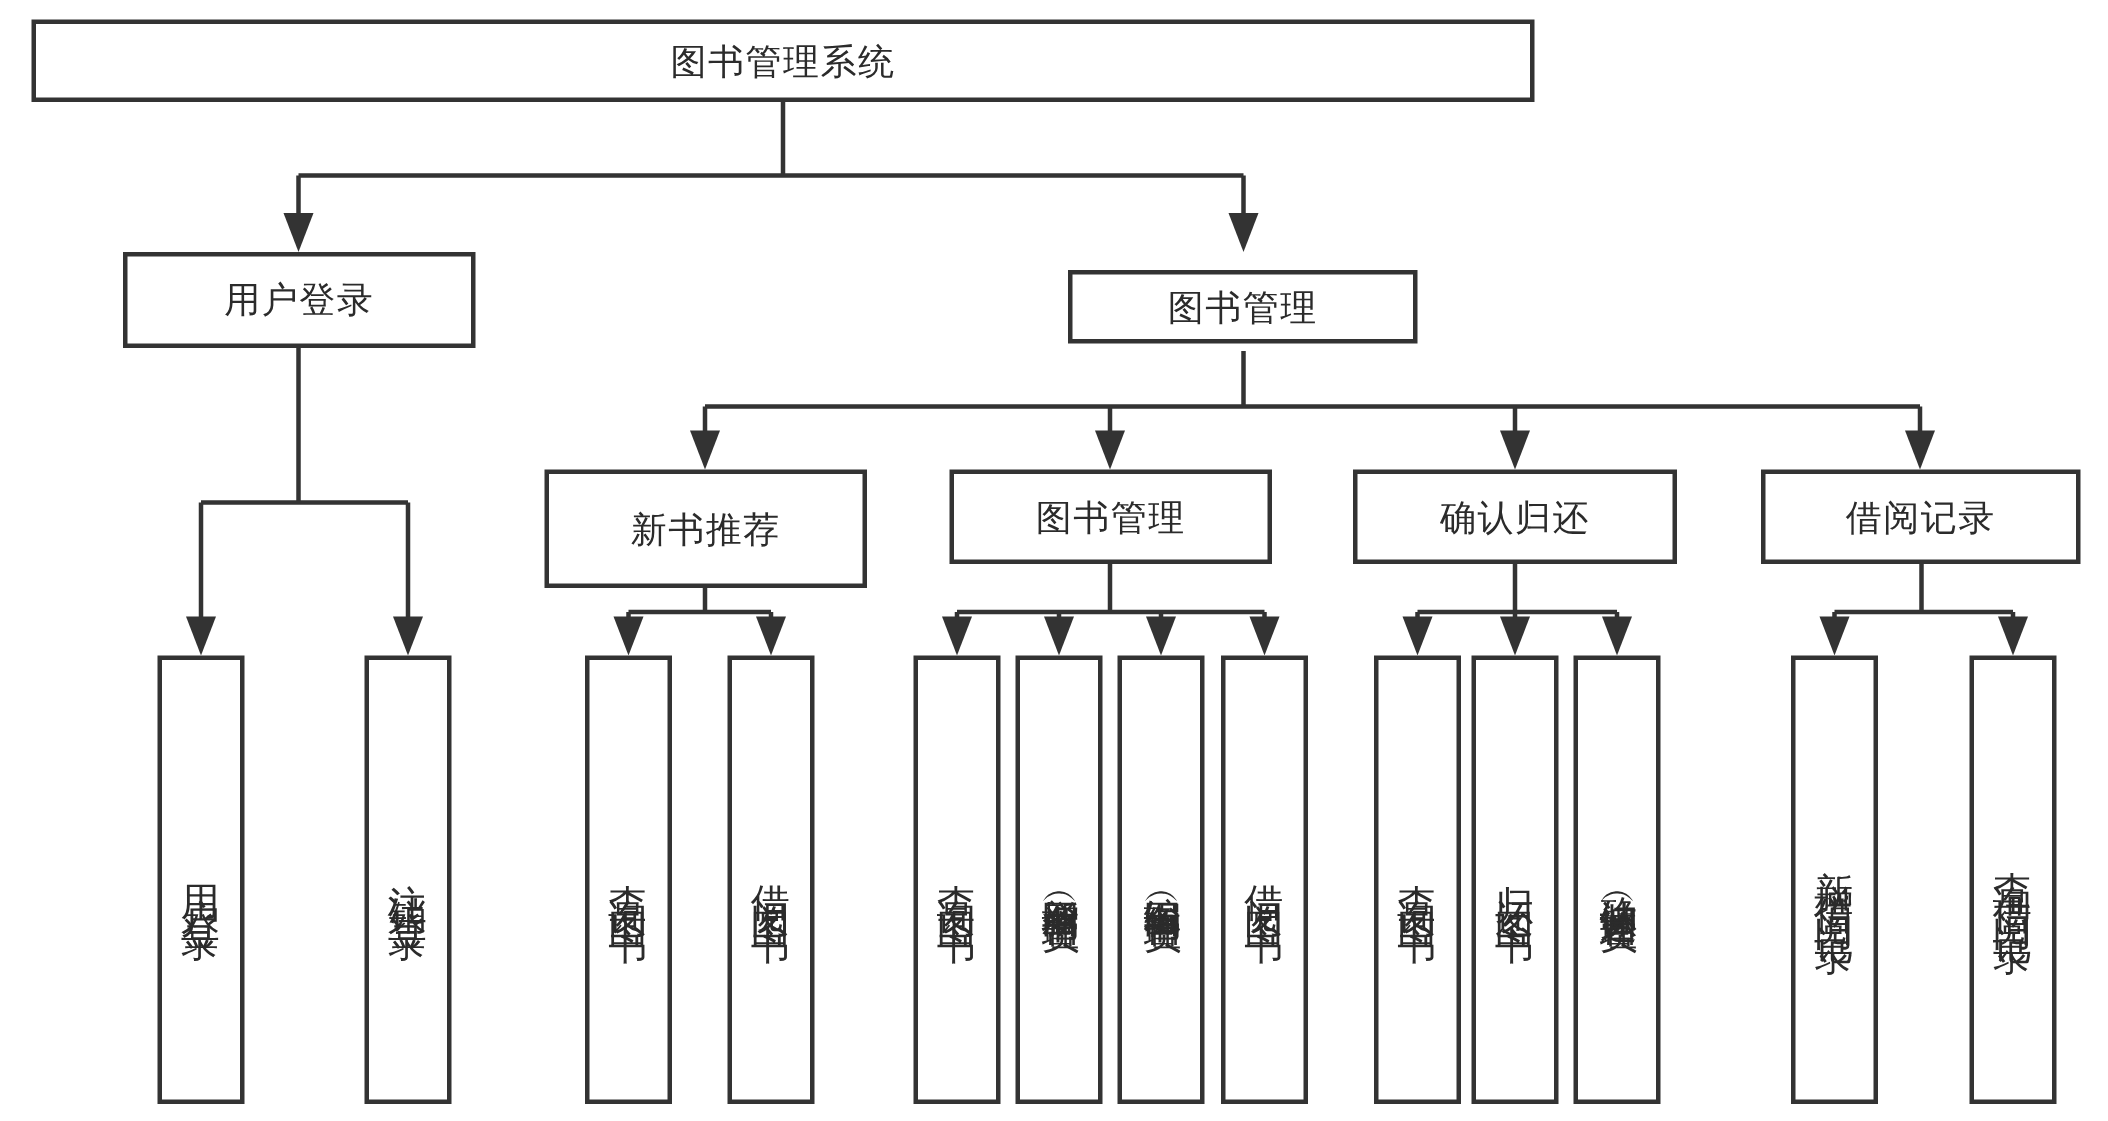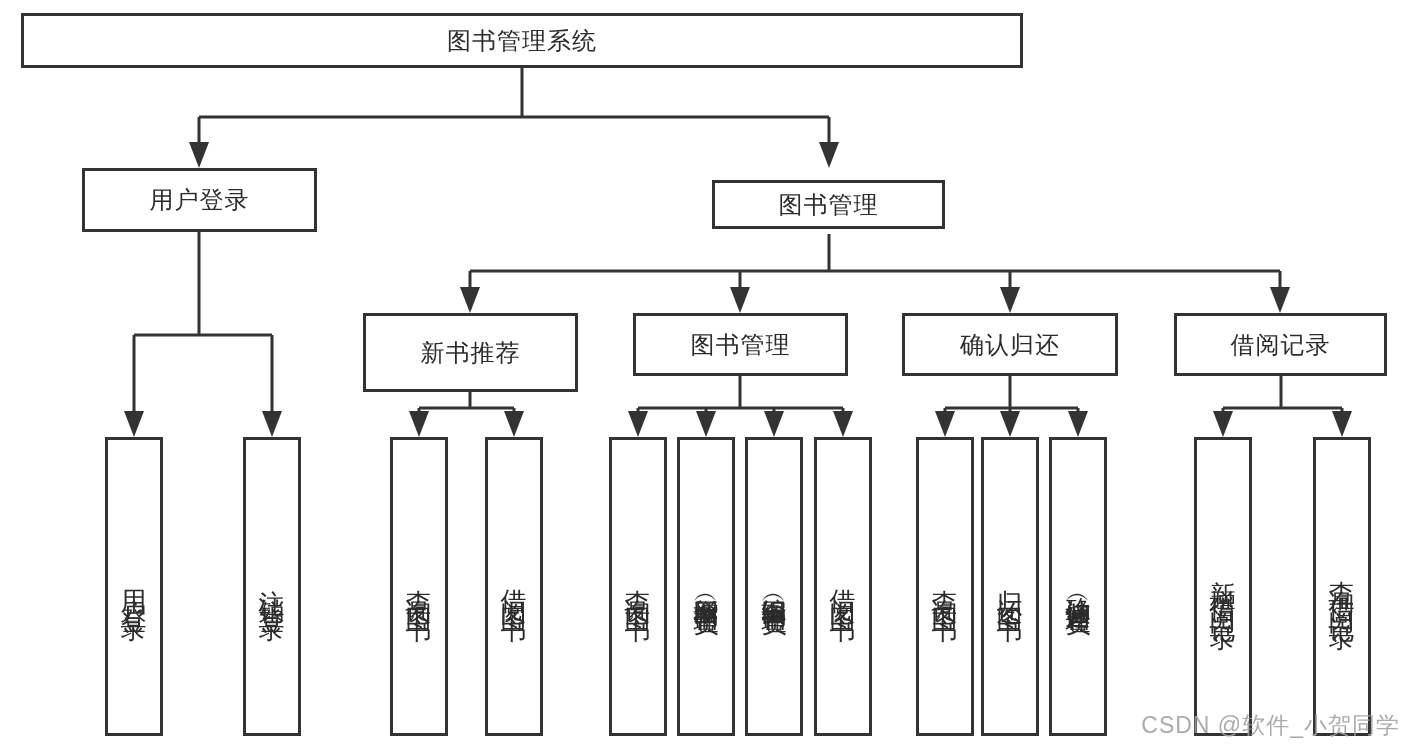--- a/index.html
+++ b/index.html
@@ -184,14 +184,13 @@
     <span class="vlabel">确认归还（管理员）</span>
   </div>
 
   <div class="node vbox" style="left:1194px">
     <span class="vlabel">新增借阅记录</span>
   </div>
   <div class="node vbox" style="left:1313px">
     <span class="vlabel">查询借阅记录</span>
   </div>
 
-  <div class="watermark">CSDN @软件_小贺同学</div>
 </div>
 
 </body></html>

